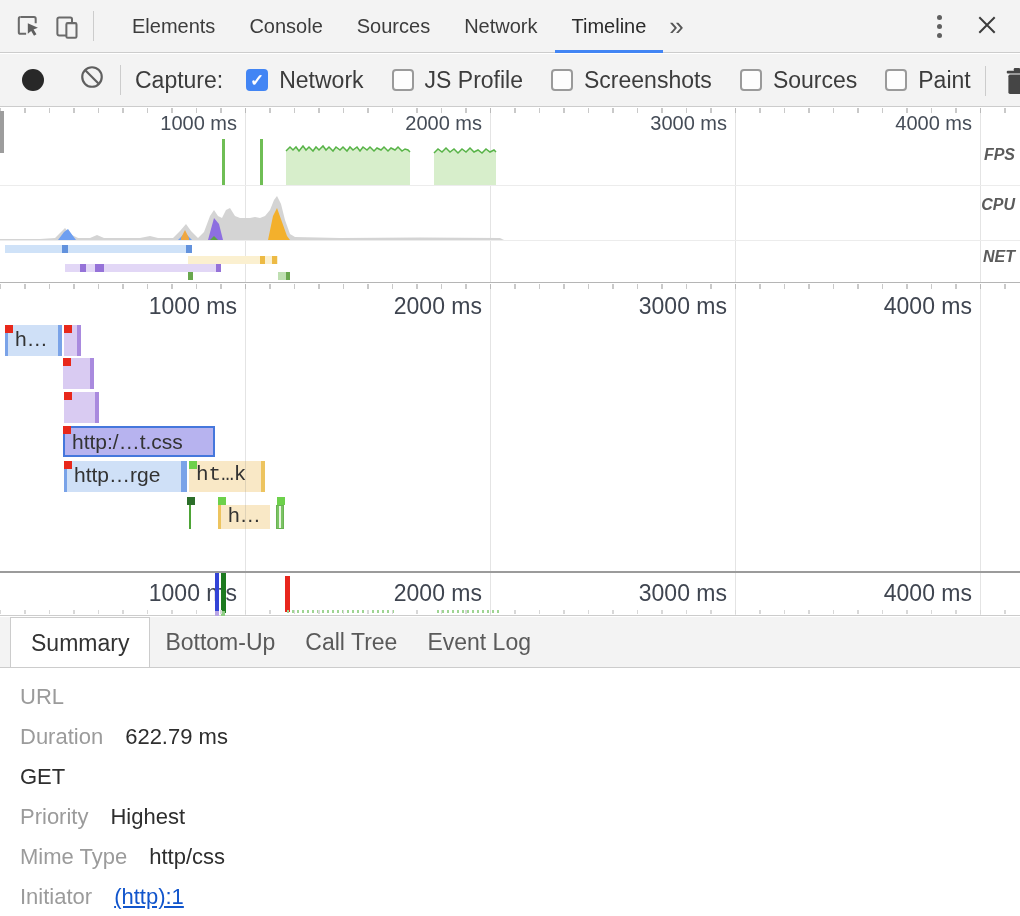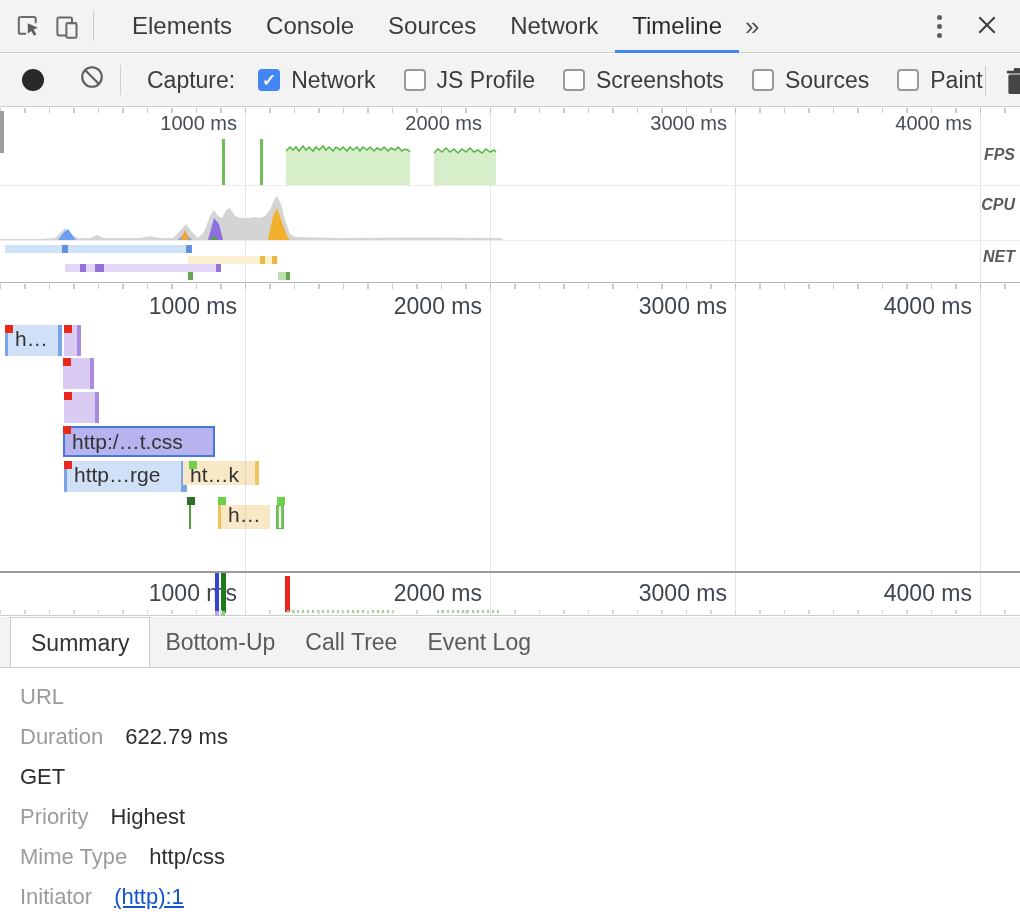--- a/index.html
+++ b/index.html
@@ -12,40 +12,40 @@
   
   .header {
     position:absolute; top:0; left:0; width:1020px; height:53px;
     background:#f3f3f3; border-bottom:1px solid #ccc;
     display:flex; align-items:center;
   }
   .hicon { display:flex; align-items:center; justify-content:center; width:30px; height:34px; }
   .vsep { width:1px; height:30px; background:#ccc; }
   .tabs { display:flex; height:53px; align-items:stretch; margin-left:21px; }
   .tab {
-    padding:0 17px; font-size:24px; color:#3c3c3c; line-height:52px;
+    padding:0 17px; font-size:20px; color:#3c3c3c; line-height:52px;
     white-space:nowrap; cursor:default;
   }
   .tab.active { color:#2a2a2a; box-shadow: inset 0 -3px 0 #4285f4; }
   .chevron { font-size:26px; color:#555; margin-left:6px; line-height:50px; }
   .hdr-right { position:absolute; right:0; top:0; height:53px; display:flex; align-items:center; }
   .dots { display:flex; flex-direction:column; gap:4px; padding:0 24px; }
   .dots i { width:5px; height:5px; border-radius:50%; background:#5f5f5f; }
   .closex { padding:0 22px 0 10px; }
 
   
   .toolbar {
     position:absolute; top:54px; left:0; width:1020px; height:53px;
     background:#f3f3f3; border-bottom:1px solid #ccc;
     display:flex; align-items:center; font-size:23px; color:#3c3c3c;
   }
   .rec { width:22px; height:22px; border-radius:50%; background:#282828; margin-left:22px; }
   .block { margin-left:35px; }
   .toolbar .vsep { margin-left:15px; }
-  .cap-label { margin-left:26px; }
+  .cap-label { margin-left:14px; }
   .cbwrap { display:flex; align-items:center; }
   .cbgroup { display:flex; align-items:center; margin-left:28px; }
   .cbgroup:first-child { margin-left:23px; }
   .cb {
     width:22px; height:22px; border-radius:4px; border:2px solid #9a9a9a;
     background:#fdfdfd; display:flex; align-items:center; justify-content:center;
     font-size:17px; font-weight:bold; color:#fff;
   }
   .cb.checked { background:#4285f4; border-color:#4285f4; }
   .cblabel { margin-left:11px; white-space:nowrap; }
@@ -288,21 +288,21 @@
       <div class="fbar fb-purple" style="left: 64px; top: 41px; width: 17px; height: 31px; line-height: 27px;"></div>
       <div class="fmark" style="left: 64px; top: 41px; background: rgb(232, 40, 27);"></div>
       <div class="fbar fb-purple" style="left: 63px; top: 74px; width: 31px; height: 31px; line-height: 27px;"></div>
       <div class="fmark" style="left: 63px; top: 74px; background: rgb(232, 40, 27);"></div>
       <div class="fbar fb-purple" style="left: 64px; top: 108px; width: 35px; height: 31px; line-height: 27px;"></div>
       <div class="fmark" style="left: 64px; top: 108px; background: rgb(232, 40, 27);"></div>
       <div class="fbar fb-selected" style="left: 63px; top: 142px; width: 152px; height: 31px; line-height: 27px;">http:/…t.css</div>
       <div class="fmark" style="left: 63px; top: 142px; background: rgb(232, 40, 27);"></div>
       <div class="fbar fb-blue" style="left: 64px; top: 177px; width: 123px; height: 31px; line-height: 27px;">http…rge<div class="racc" style="width: 6px;"></div></div>
       <div class="fmark" style="left: 64px; top: 177px; background: rgb(232, 40, 27);"></div>
-      <div class="fbar fb-orange" style="left: 183px; top: 177px; width: 76px; height: 24px; line-height: 27px;">ht…k</div>
+      <div class="fbar fb-orange" style="left: 189px; top: 177px; width: 76px; height: 31px; line-height: 27px; font-family: Liberation Mono, monospace;">ht…k</div>
       <div class="fmark" style="left: 189px; top: 177px; background: rgb(109, 209, 75);"></div>
       <div class="fmark" style="left: 187px; top: 213px; background: rgb(44, 110, 42);"></div>
       <div class="ftick" style="left: 189px; top: 221px; height: 24px;"></div>
       <div class="fmark" style="left: 218px; top: 213px; background: rgb(109, 209, 75);"></div>
       <div class="fbar fb-orange_left" style="left: 218px; top: 221px; width: 52px; height: 24px; line-height: 20px;">h…</div>
       <div class="fmark" style="left: 277px; top: 213px; background: rgb(109, 209, 75);"></div>
       <div class="fstriped" style="left: 276px; top: 221px; width: 8px; height: 24px;"></div>
     </div>
   <div>
       <div class="gridv" style="left: 245px;"></div>

